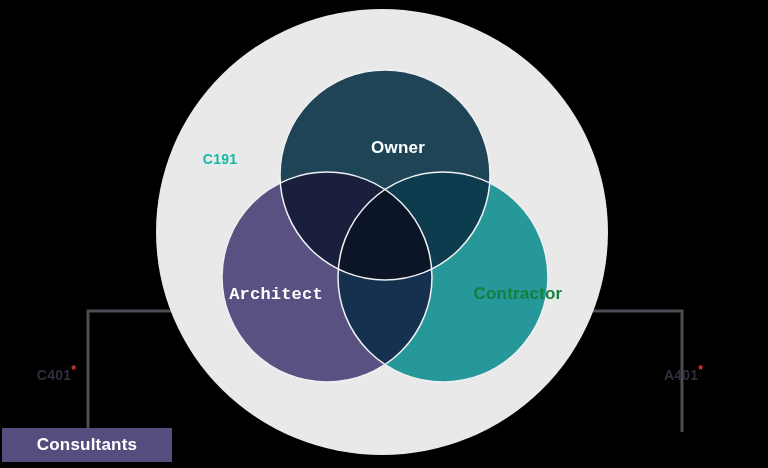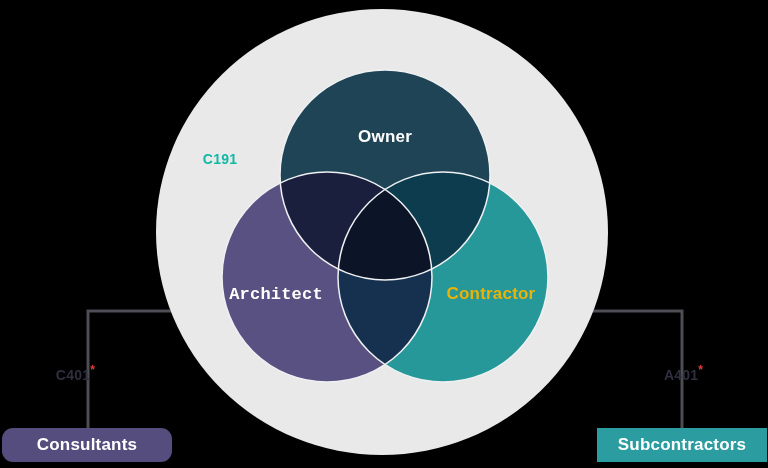--- a/index.html
+++ b/index.html
@@ -8,34 +8,34 @@
     font-family: "Liberation Sans", sans-serif;
     width: 768px; height: 468px; overflow: hidden;
   }
   .stage { position: relative; width: 768px; height: 468px; background: #000; }
   .stage svg { position: absolute; left: 0; top: 0; }
   .lbl {
     position: absolute; font-weight: bold; text-align: center;
     letter-spacing: .2px; white-space: nowrap;
   }
   .circle-lbl { color: #fff; font-size: 17px; }
-  .owner-lbl      { left: 345px; top: 127px; width: 80px; }
+  .owner-lbl      { left: 345px; top: 138px; width: 80px; text-align: right; }
   .architect-lbl  { left: 226px; top: 285px; width: 100px; font-family: Liberation Mono, monospace; }
   .contractor-lbl { left: 441px; top: 284px; width: 100px; }
   .c191-lbl { left: 194px; top: 151px; width: 52px; font-size: 14px; }
   .code-lbl { font-size: 14px; }
-  .c401-lbl { left: 23px;  top: 367px; width: 72px; text-align: right; }
+  .c401-lbl { left: 4px;  top: 367px; width: 72px; text-align: right; }
   .a401-lbl { left: 664px; top: 367px; width: 72px; text-align: left; }
   .code-lbl sup { font-size: 12px; line-height: 0; }
   .tagbox {
     position: absolute; top: 428px; height: 34px; line-height: 34px;
     color: #fff; font-size: 17px; font-weight: bold; text-align: center;
     letter-spacing: .2px;
   }
-  .consultants-box    { left: 2px;   width: 170px; border-radius: 11px; }
+  .consultants-box    { left: 2px;   width: 170px; }
   .subcontractors-box { left: 597px; width: 170px; }
 </style>
 </head>
 <body>
 
 <div class="stage">
 
   <svg width="768" height="468" viewBox="0 0 768 468">
     <defs>
       <clipPath id="clipOwner">
@@ -69,27 +69,26 @@
       </g>
     </g>
 
     <circle cx="385" cy="175" r="105" fill="none" stroke-width="1.5" stroke="#eef0f2"></circle>
     <circle cx="327" cy="277" r="105" fill="none" stroke-width="1.5" stroke="#eef0f2"></circle>
     <circle cx="443" cy="277" r="105" fill="none" stroke-width="1.5" stroke="#eef0f2"></circle>
   </svg>
 
   <div class="lbl circle-lbl owner-lbl" style="color: rgb(255, 255, 255);">Owner</div>
   <div class="lbl circle-lbl architect-lbl" style="color: rgb(255, 255, 255);">Architect</div>
-  <div class="lbl circle-lbl contractor-lbl" style="color: #eab308;">Contractor</div>
+  <div class="lbl circle-lbl contractor-lbl" style="color: #15803d; margin-left: 27px;">Contractor</div>
 
   <div class="lbl c191-lbl" style="color: #14b8a6;">C191</div>
 
   <div class="lbl code-lbl c401-lbl" style="color: rgb(47, 47, 61);">
     <span>C401</span><sup style="color: rgb(224, 64, 47);">*</sup>
   </div>
   <div class="lbl code-lbl a401-lbl" style="color: rgb(47, 47, 61);">
     <span>A401</span><sup style="color: rgb(224, 64, 47);">*</sup>
   </div>
 
   <div class="tagbox consultants-box" style="background: rgb(85, 77, 125);">Consultants</div>
-  <div class="tagbox subcontractors-box" style="background: rgb(43, 156, 160);">Subcontractors</div>
 
 </div>
 
 </body></html>

